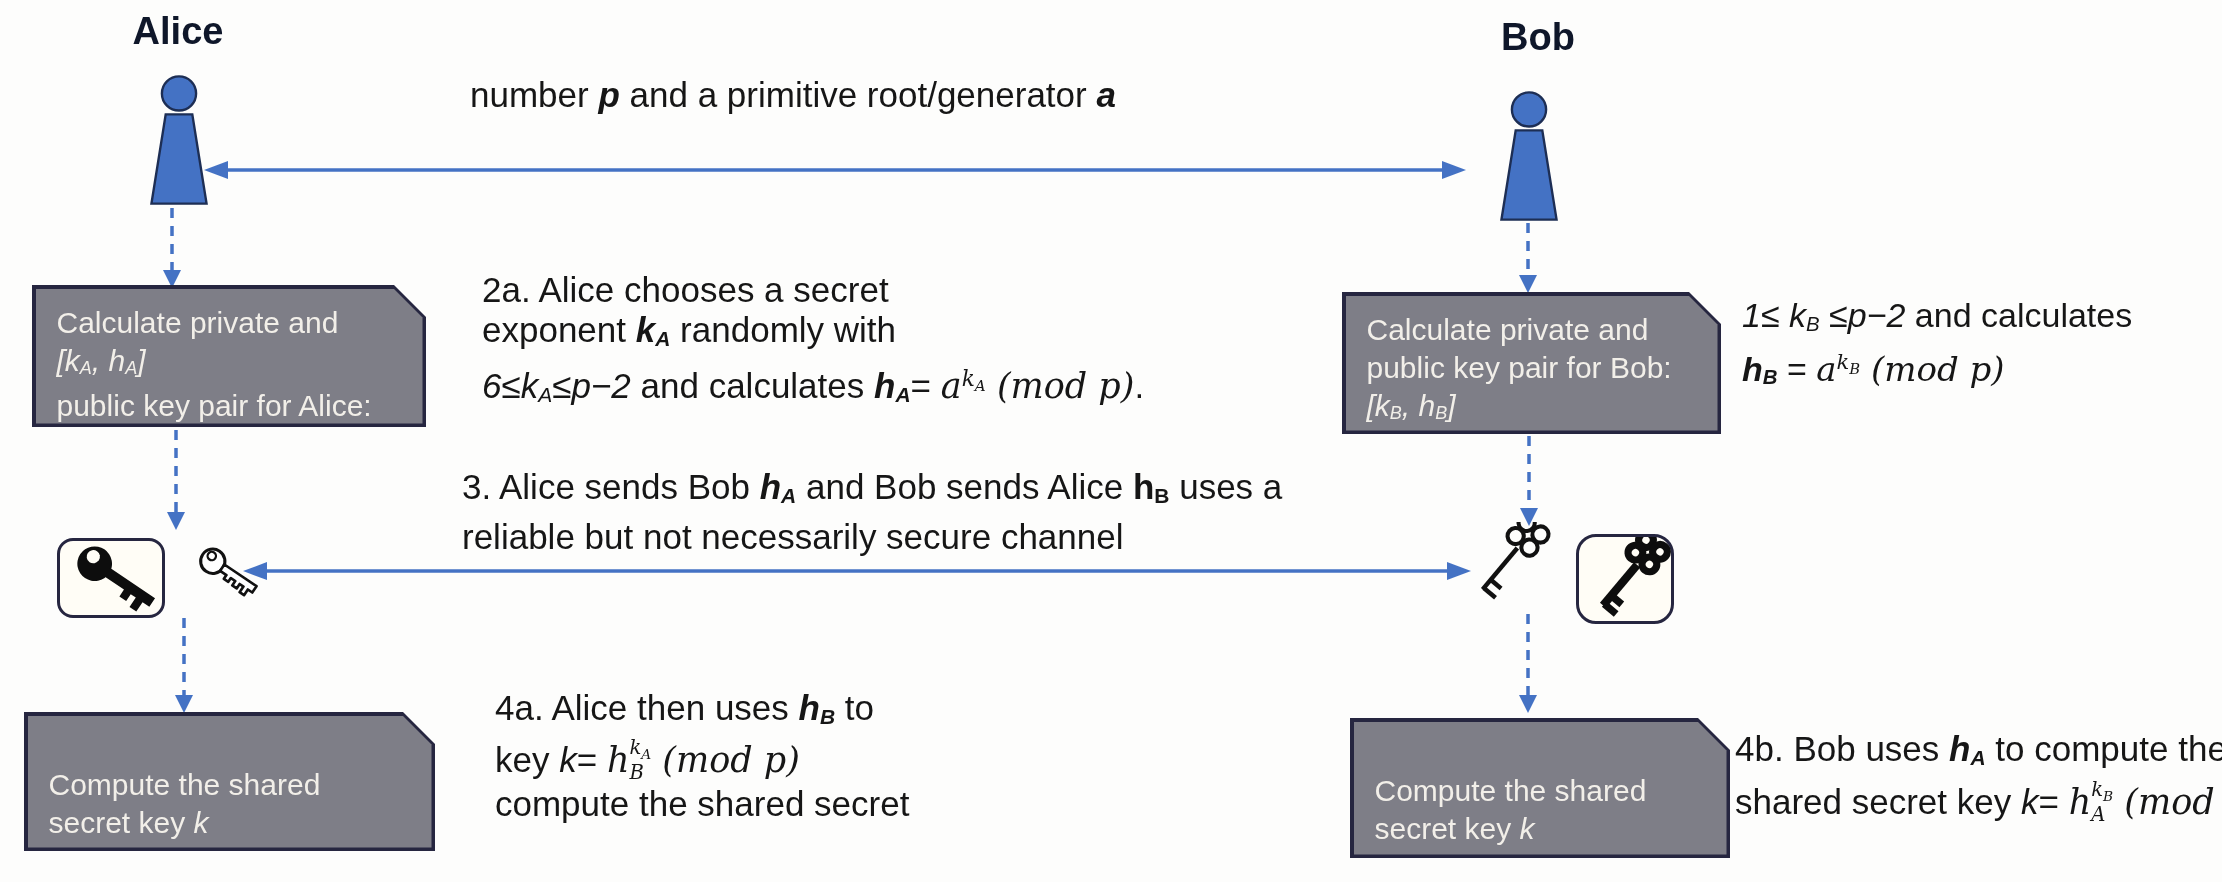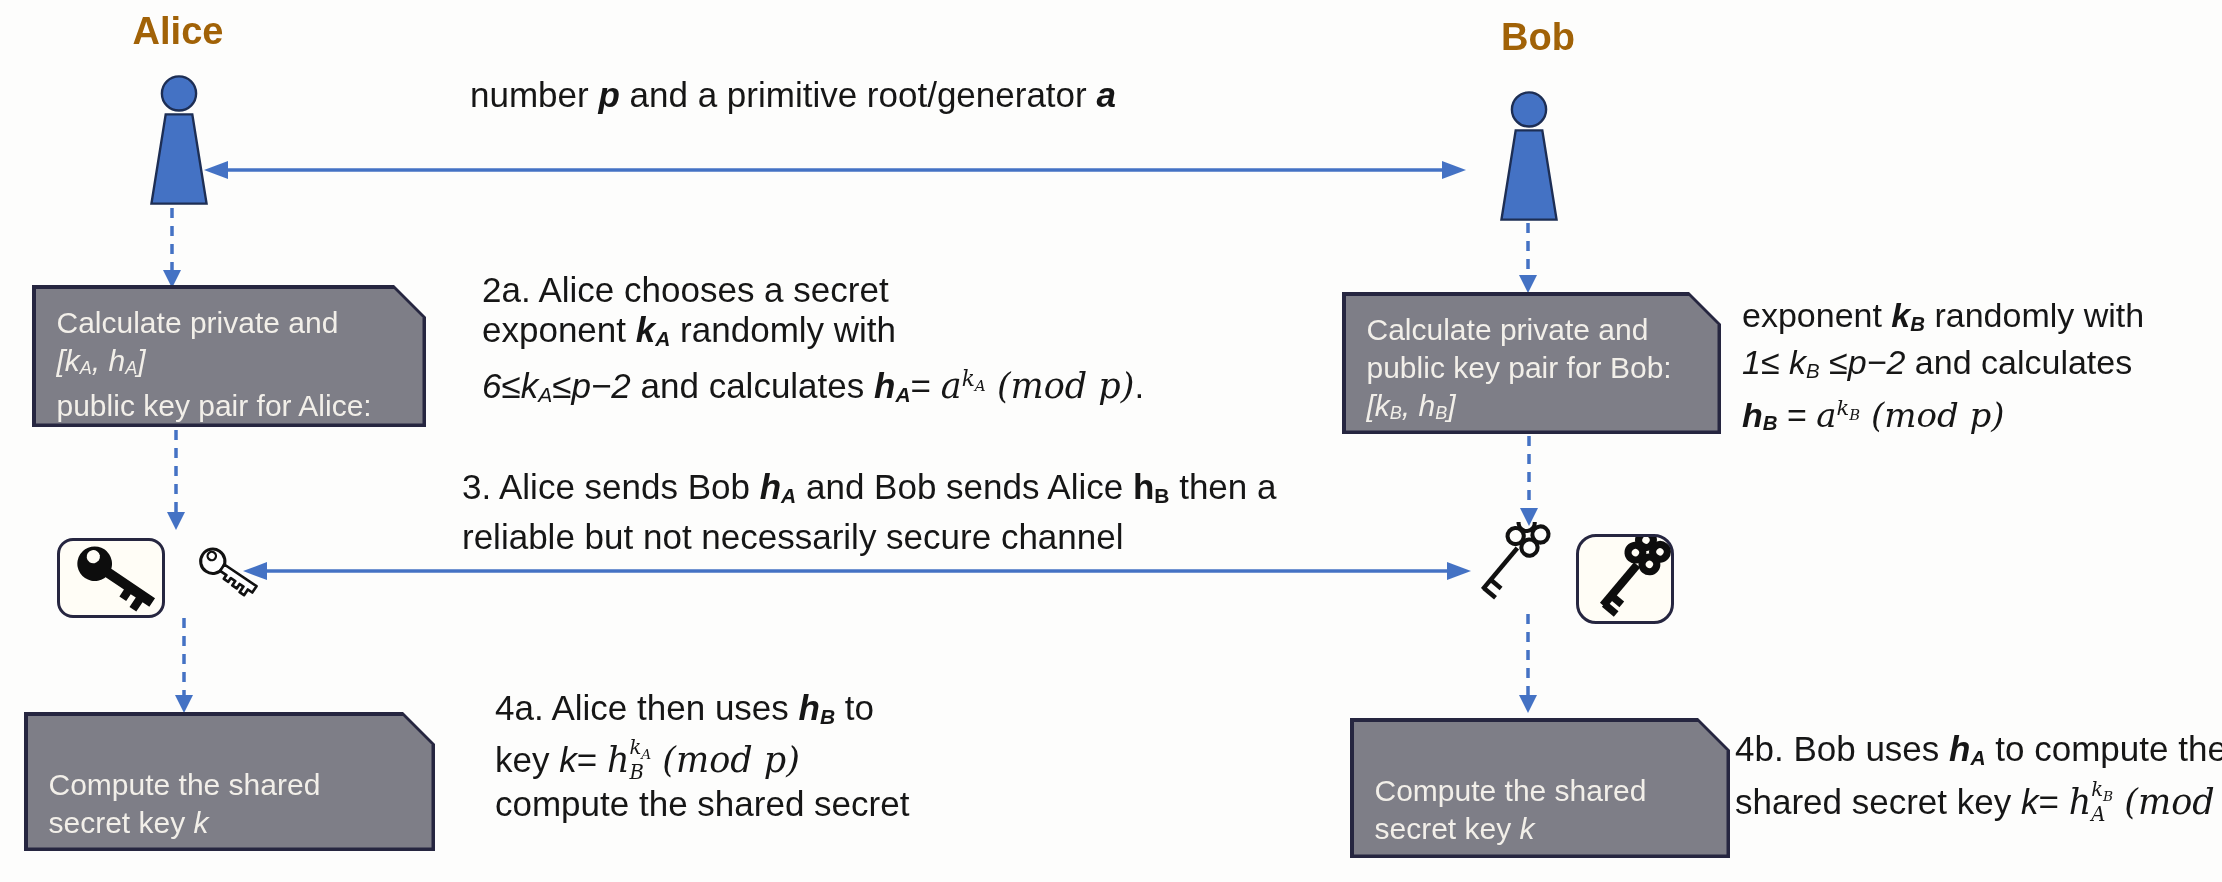--- a/index.html
+++ b/index.html
@@ -10,21 +10,21 @@
     --box-text:#F2EFE9;
     --ink:#161616;
     --key-black:#0D0D0D;
     --paper:#FDFDFC;
   }
   html,body{margin:0;padding:0;background:#fff;}
   #stage{
     position:relative;width:2222px;height:882px;background:var(--paper);
     overflow:hidden;font-family:"Liberation Sans",sans-serif;color:var(--ink);
   }
-  .actor-label{position:absolute;font-weight:700;font-size:38px;text-align:center;color:#a16207;}
+  .actor-label{position:absolute;font-weight:700;font-size:38px;text-align:center;color:#0f172a;}
   #alice-label{left:112px;top:10px;width:132px;}
   #bob-label{left:1472px;top:16px;width:132px;}
 
   svg.person{position:absolute;}
   #alice-person{left:141px;top:72px;width:76px;height:136px;}
   #bob-person{left:1491px;top:88px;width:76px;height:136px;}
   .person .pbody{fill:var(--accent);stroke:var(--accent-dark);stroke-width:2.5;}
 
   .harrow{position:absolute;}
   #step1-arrow{left:204px;top:157px;width:1262px;height:26px;}
@@ -138,27 +138,26 @@
     <div class="line"><span>number </span><span class="fb fi">p</span><span> and a primitive root/generator </span><span class="fb fi">a</span></div>
   </div>
 
   <div class="anno" id="step2a-text">
     <div class="line"><span>2a. Alice chooses a secret</span></div>
     <div class="line"><span>exponent </span><span class="fb fi">k</span><span class="fb fi fv">A</span><span> randomly with</span></div>
     <div class="line"><span class="fi">6≤k</span><span class="fi fv">A</span><span class="fi">≤p−2</span><span> and calculates </span><span class="fb fi">h</span><span class="fb fi fv">A</span><span>= </span><span class="fm">a</span><span class="supi">k<sub>A</sub></span><span class="fm"> (mod p)</span><span>.</span></div>
   </div>
 
   <div class="anno" id="step2b-text">
-    <div class="line"><span>exponent </span><span class="fb fi">k</span><span class="fb fi fv">B</span><span> randomly with</span></div>
     <div class="line"><span class="fi">1≤ k</span><span class="fi fv">B</span><span class="fi"> ≤p−2</span><span> and calculates</span></div>
     <div class="line"><span class="fb fi">h</span><span class="fb fi fv">B</span><span> = </span><span class="fm">a</span><span class="supi">k<sub>B</sub></span><span class="fm"> (mod p)</span></div>
   </div>
 
   <div class="anno" id="step3-text">
-    <div class="line"><span>3. Alice sends Bob </span><span class="fb fi">h</span><span class="fb fi fv">A</span><span> and Bob sends Alice </span><span class="fb">h</span><span class="fb fv">B</span><span> then a</span></div>
+    <div class="line"><span>3. Alice sends Bob </span><span class="fb fi">h</span><span class="fb fi fv">A</span><span> and Bob sends Alice </span><span class="fb">h</span><span class="fb fv">B</span><span> uses a</span></div>
     <div class="line"><span>reliable but not necessarily secure channel</span></div>
   </div>
 
   <div class="anno" id="step4a-text">
     <div class="line"><span>4a. Alice then uses </span><span class="fb fi">h</span><span class="fb fi fv">B</span><span> to</span></div>
     <div class="line"><span>key </span><span class="fi">k</span><span>= </span><span class="mstack"><span class="fm">h</span><span class="mcol">
             <span class="fm">k<sub>A</sub></span>
             <span class="fm">B</span>
           </span></span><span class="fm"> (mod p)</span></div>
     <div class="line"><span>compute the shared secret</span></div>

